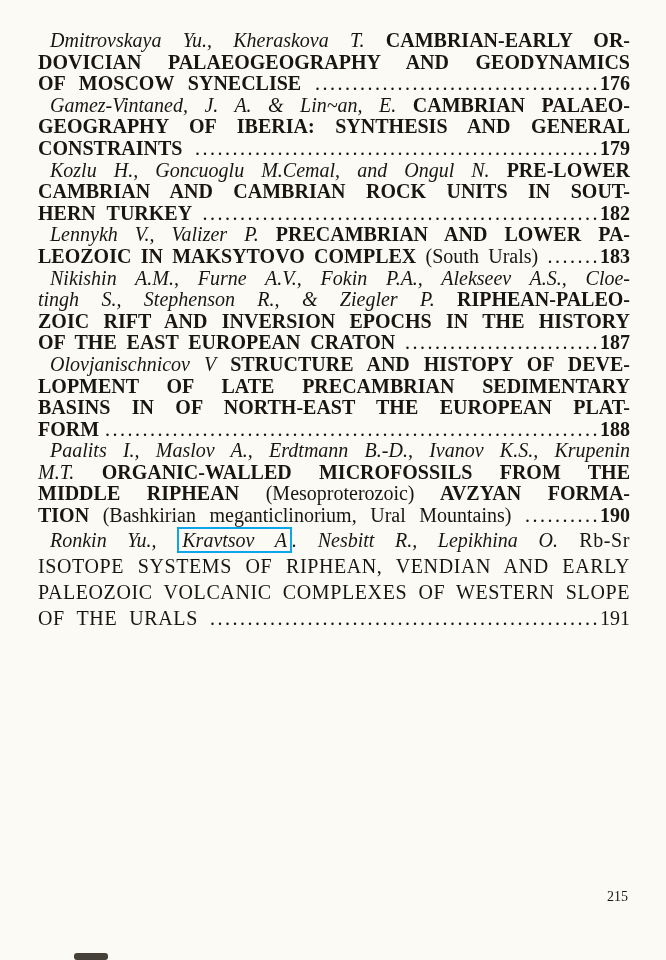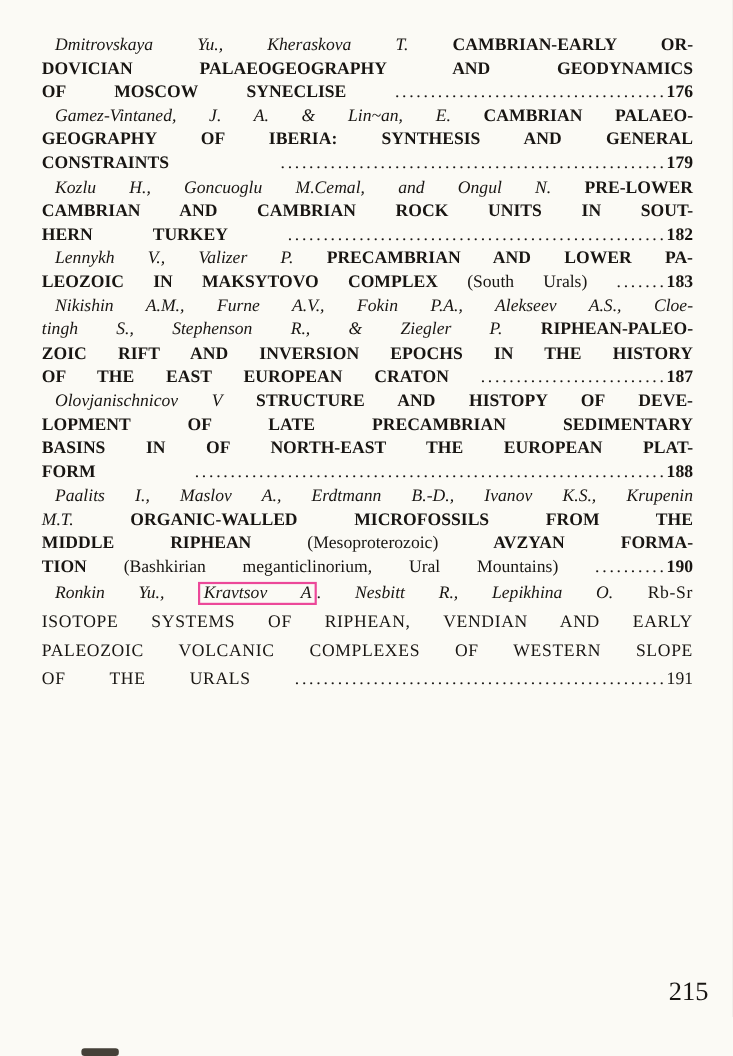--- a/index.html
+++ b/index.html
@@ -13,46 +13,46 @@
     overflow: hidden;
   }
   .content {
     position: absolute;
     left: 38px;
     top: 30px;
     width: 592px;
   }
   .entry {
     margin: 0;
-    font-size: 16px;
+    font-size: 20px;
     line-height: 21.6px;
     text-align: justify;
     text-align-last: justify;
     white-space: pre-line;
     text-indent: 12px;
   }
   .entry.sp1 { line-height: 26px; }
   .entry.sp2 { line-height: 25px; }
   .au  { font-style: italic; }
   .ti  { font-weight: bold; }
   .nt  { font-weight: normal; margin-top: 31px; }
   .ti-reg { font-weight: normal; letter-spacing: 0.6px; }
   .ld  { letter-spacing: 2.5px; font-weight: normal; }
   .pg  { font-weight: bold; }
   .pg-reg { font-weight: normal; }
   .boxed {
     font-style: italic;
-    border: 2px solid #ec4899;
+    border: 2px solid #0ea5e9;
     padding: 0 3px;
   }
   .footer-page {
     position: absolute;
-    right: 22px;
+    right: 38px;
     top: 889px;
-    font-size: 24px;
+    font-size: 14px;
   }
   .smudge {
     position: absolute;
     left: 74px;
     top: 953px;
     width: 34px;
     height: 7px;
     background: #242018;
     border-radius: 3px;
     opacity: 0.85;

